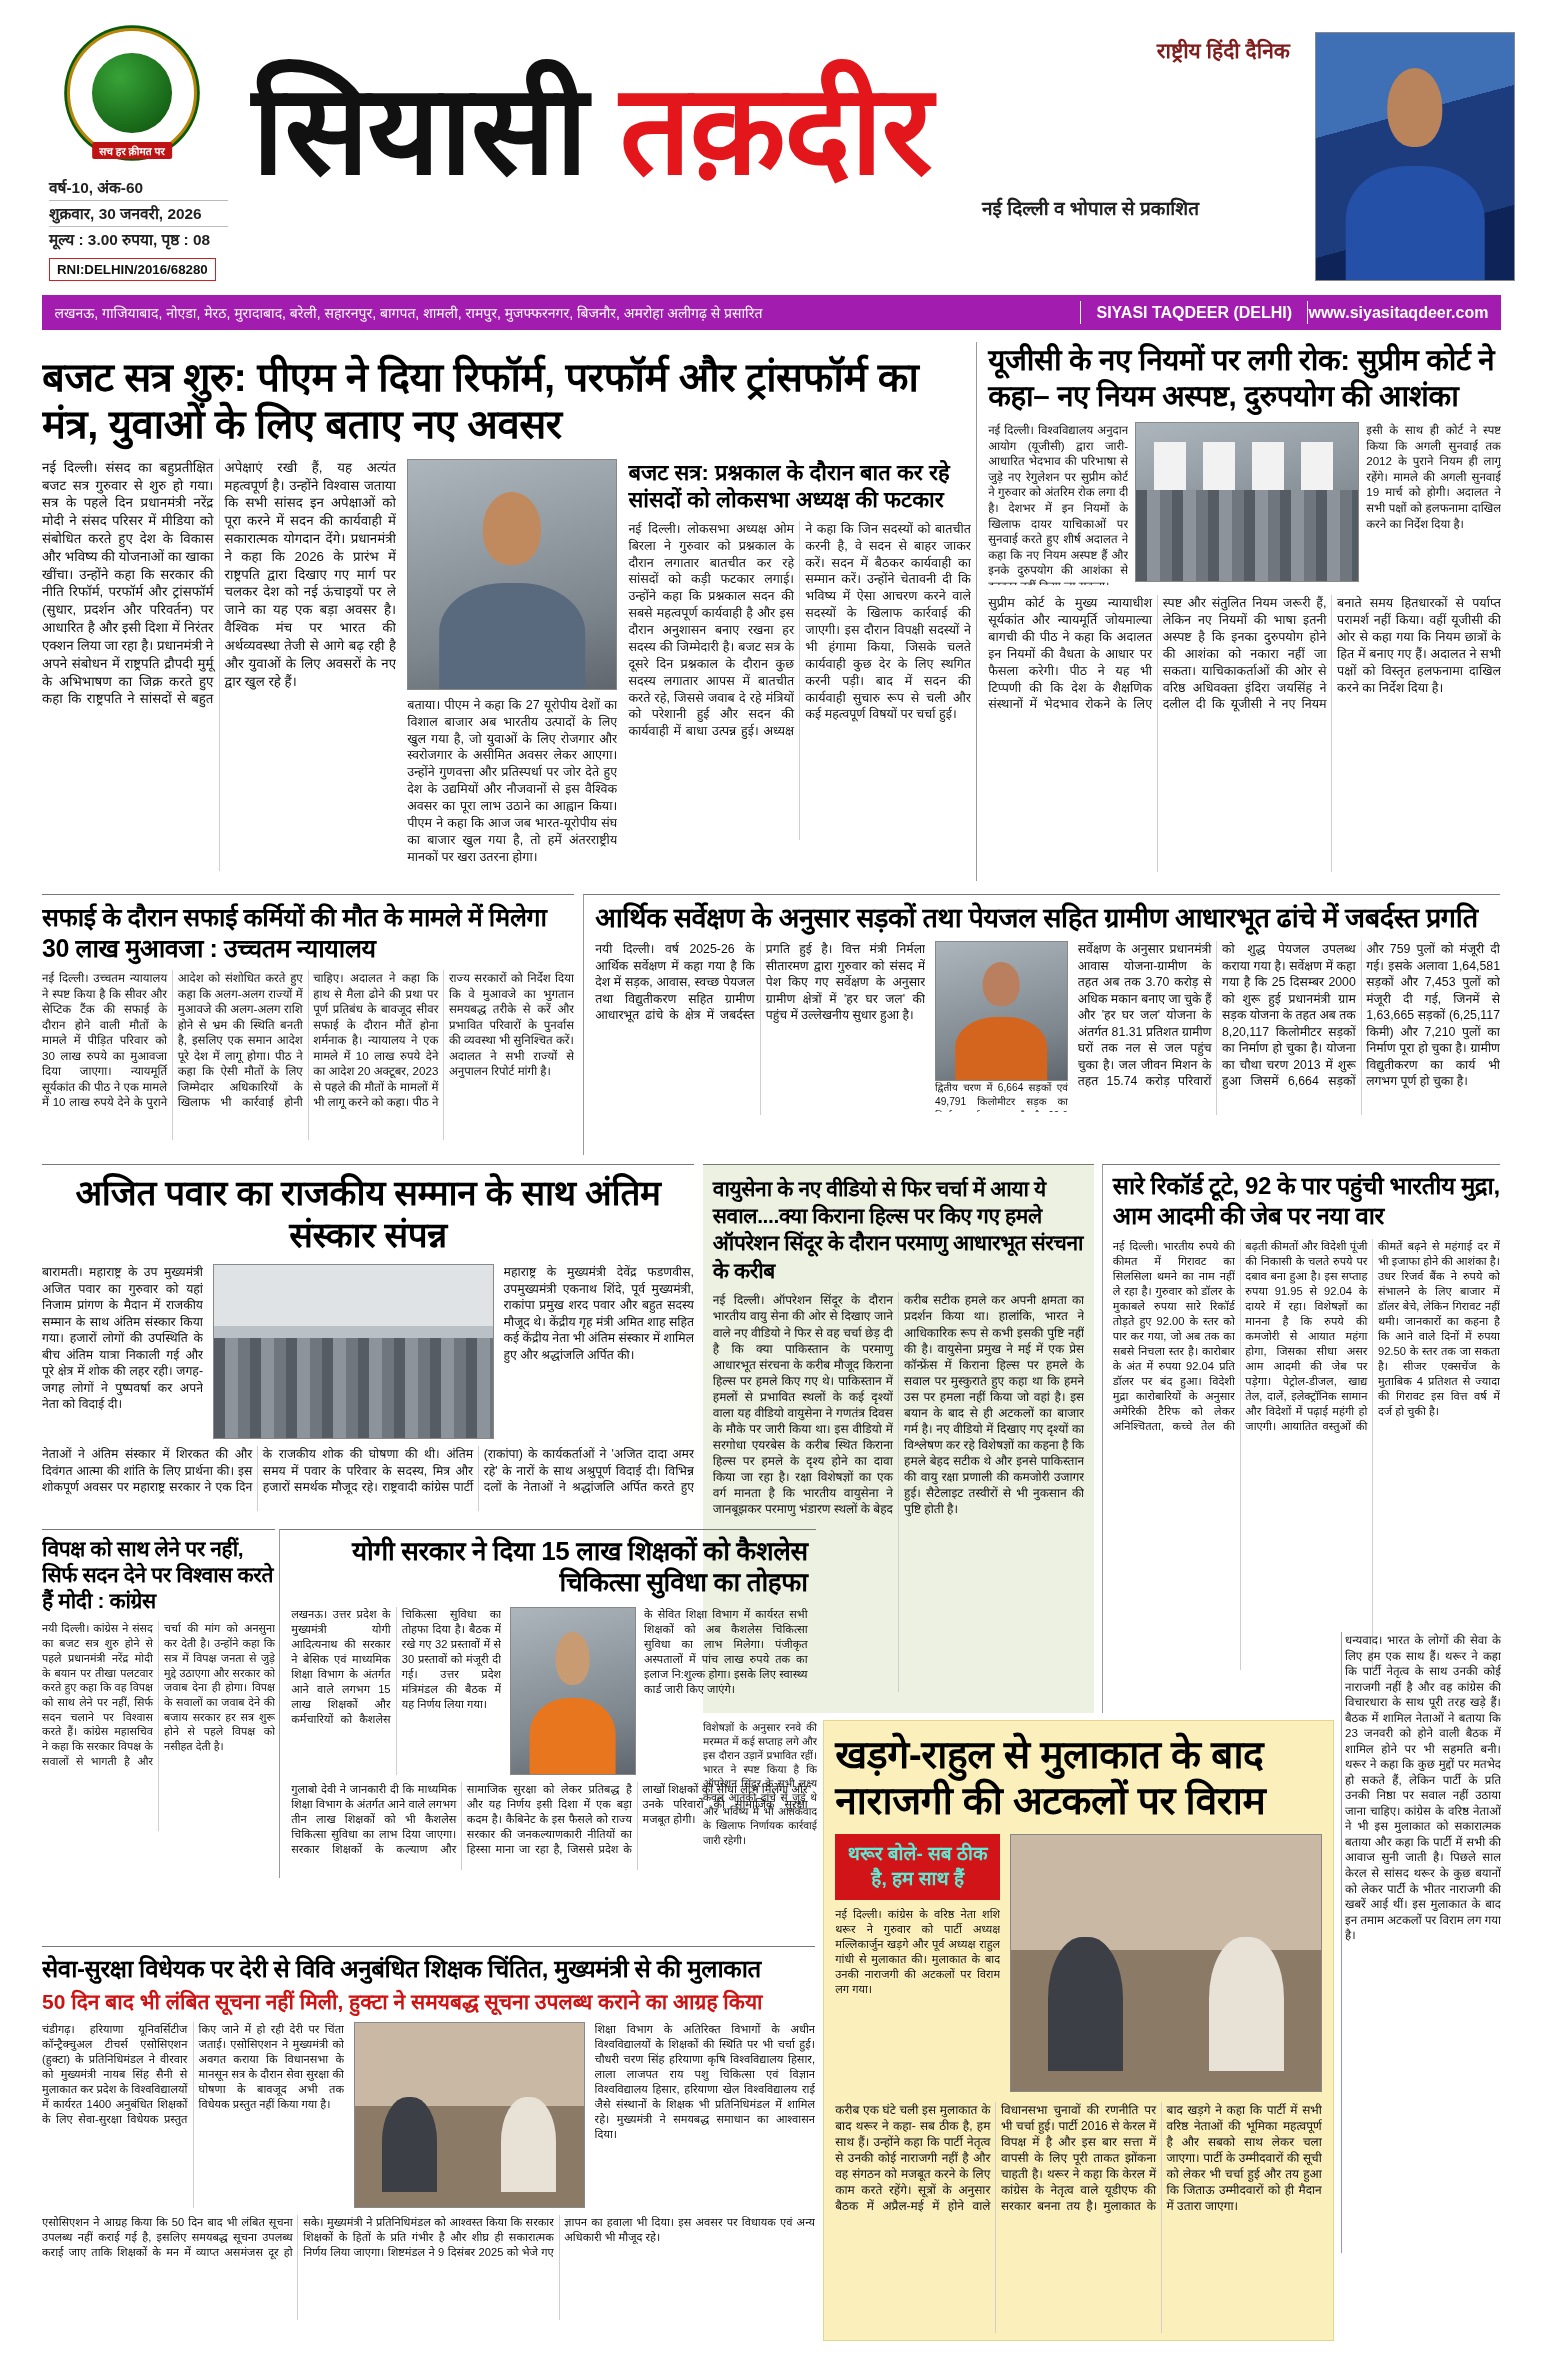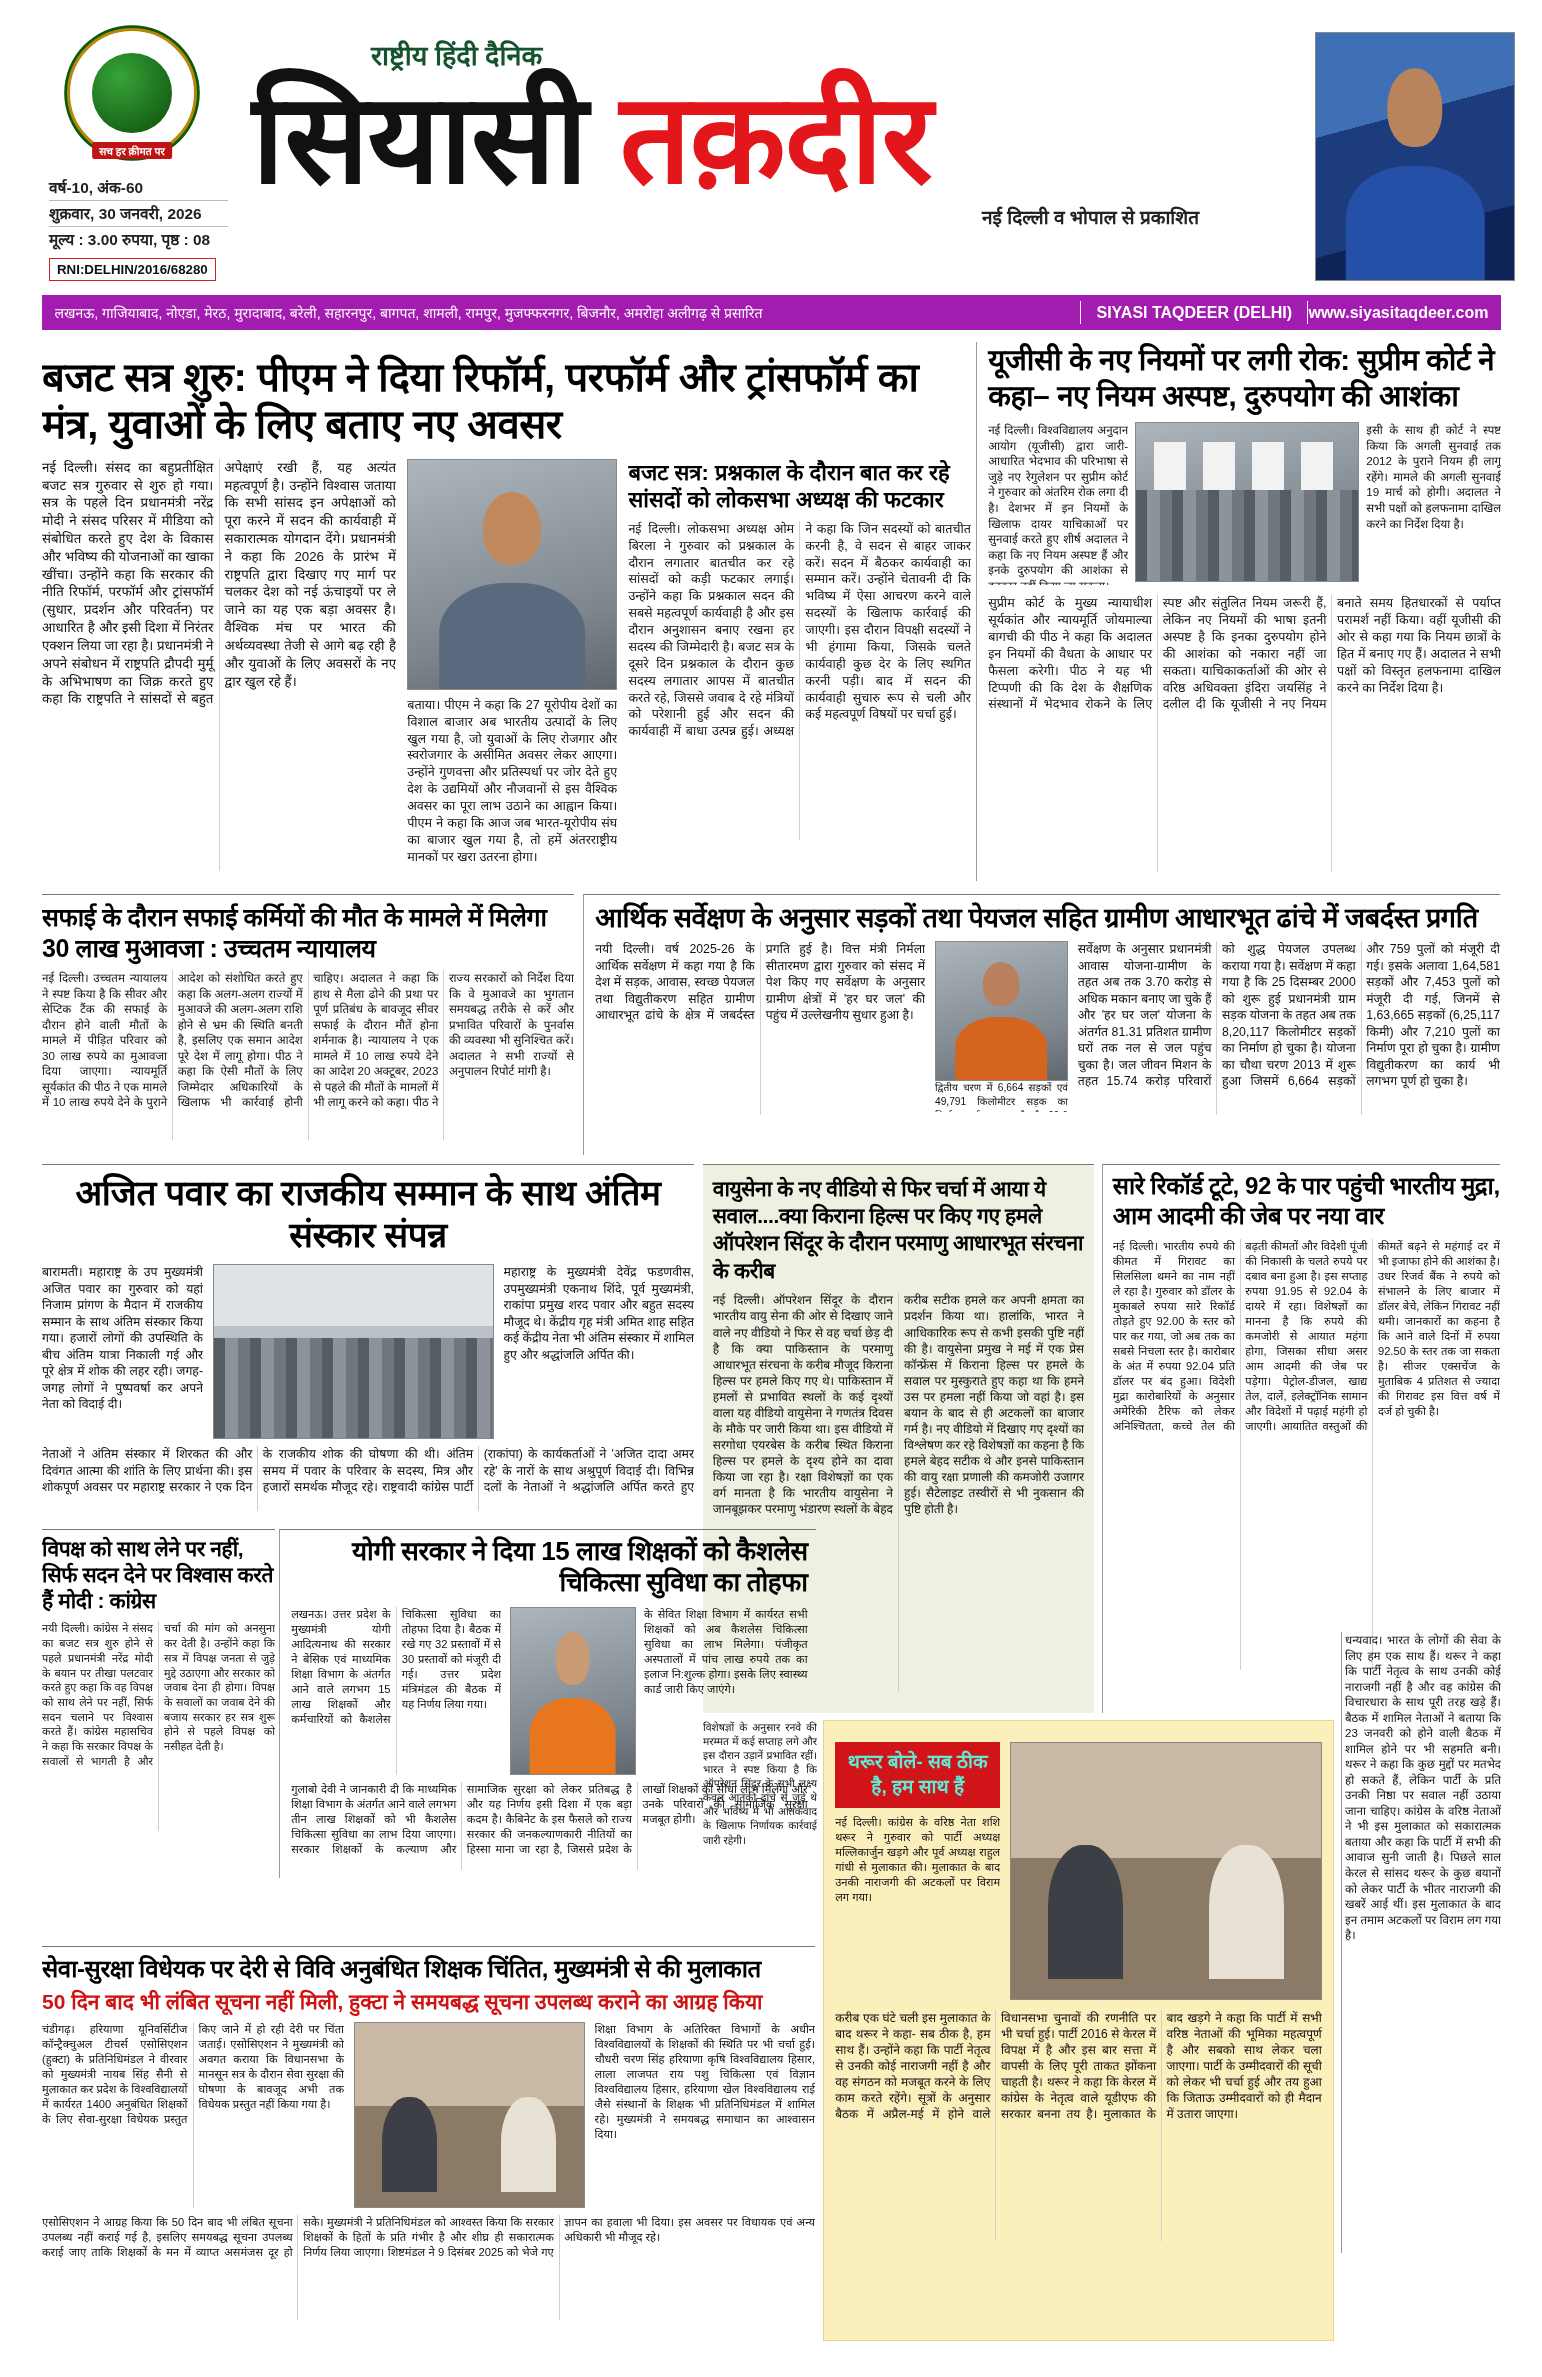--- a/index.html
+++ b/index.html
@@ -16,21 +16,21 @@
   
   .logo{width:130px;height:130px;border-radius:50%;border:3.5px solid #b8860b;box-shadow:0 0 0 2.8px #0a5a0a;
         background:#fff;display:flex;align-items:center;justify-content:center;position:relative;}
   .logo-inner{width:64%;height:64%;border-radius:50%;background:radial-gradient(circle at 35% 30%,#37a437,#0b4d0b);}
   .logo-ribbon{position:absolute;left:50%;bottom:-4.2px;transform:translateX(-50%);background:#c01414;color:#fff;
         font-size:10.5px;font-weight:700;padding:1.4px 7px;white-space:nowrap;border-radius:2.1px;}
   .issue-line{font-size:15.4px;font-weight:700;color:#222;padding:2.1px 0;border-bottom:0.7px solid #bbb;}
   .rni{display:inline-block;border:1.4px solid #d02020;color:#111;font-size:13.3px;font-weight:700;padding:2.8px 7px;margin-top:5.6px;}
   .mast-title{font-weight:900;font-size:125px;line-height:1.05;letter-spacing:-1.4px;white-space:nowrap;}
   .mast-title .red{color:#e3161c;}
-  .tagline{font-size:27px;font-weight:700;color:#14532d;}
+  .tagline{font-size:21px;font-weight:700;color:#7f1d1d;text-align:right;}
   .publine{font-size:19px;font-weight:700;color:#222;text-align:right;}
 
   .topbar{background:#a21caf;color:#fff;display:flex;align-items:center;padding:0 12.6px;height:35px;}
   .topbar .cities{flex:1;font-size:14px;white-space:nowrap;overflow:hidden;}
   .topbar .ed{font-size:16px;font-weight:800;border-left:1.4px solid #fff;border-right:1.4px solid #fff;padding:2.8px 15.4px;white-space:nowrap;}
   .topbar .web{font-size:16px;font-weight:800;white-space:nowrap;}
 
   
   .photo{position:relative;background:linear-gradient(165deg,#aeb6bd,#7d858d 70%,#5f666d);overflow:hidden;border:0.7px solid #888;}
   .ph-person::before{content:"";position:absolute;left:50%;top:14%;width:28%;height:32%;transform:translateX(-50%);
@@ -161,20 +161,21 @@
       <div class="bt" style="flex:1;font-size:11.2px;">के सेवित शिक्षा विभाग में कार्यरत सभी शिक्षकों को अब कैशलेस चिकित्सा सुविधा का लाभ मिलेगा। पंजीकृत अस्पतालों में पांच लाख रुपये तक का इलाज नि:शुल्क होगा। इसके लिए स्वास्थ्य कार्ड जारी किए जाएंगे।</div>
     </div>
     <div class="bt cols3" style="height:88px;margin-top:7px;font-size:11.2px;">गुलाबो देवी ने जानकारी दी कि माध्यमिक शिक्षा विभाग के अंतर्गत आने वाले लगभग तीन लाख शिक्षकों को भी कैशलेस चिकित्सा सुविधा का लाभ दिया जाएगा। सरकार शिक्षकों के कल्याण और सामाजिक सुरक्षा को लेकर प्रतिबद्ध है और यह निर्णय इसी दिशा में एक बड़ा कदम है। कैबिनेट के इस फैसले को राज्य सरकार की जनकल्याणकारी नीतियों का हिस्सा माना जा रहा है, जिससे प्रदेश के लाखों शिक्षकों को सीधा लाभ मिलेगा और उनके परिवारों की सामाजिक सुरक्षा मजबूत होगी।</div>
   </div>
 
   <div class="abs" style="left:703px;top:1720px;width:114px;height:219px;overflow:hidden;">
     <div class="bt" style="font-size:10.5px;">विशेषज्ञों के अनुसार रनवे की मरम्मत में कई सप्ताह लगे और इस दौरान उड़ानें प्रभावित रहीं। भारत ने स्पष्ट किया है कि ऑपरेशन सिंदूर के सभी लक्ष्य केवल आतंकी ढांचे से जुड़े थे और भविष्य में भी आतंकवाद के खिलाफ निर्णायक कार्रवाई जारी रहेगी।</div>
   </div>
 
   <div class="abs" style="left:823px;top:1720px;width:511px;height:621px;background:#fbf0bc;border:0.7px solid #e3d48e;padding:11.2px;overflow:hidden;">
+    <div class="hl" style="font-size:39px;line-height:1.18;">खड़गे-राहुल से मुलाकात के बाद नाराजगी की अटकलों पर विराम</div>
     <div style="display:flex;gap:9.8px;margin-top:9.8px;height:258px;">
       <div style="width:165px;">
         <div class="kicker">थरूर बोले- सब ठीक है, हम साथ हैं</div>
         <div class="bt" style="height:158px;margin-top:7px;font-size:11.2px;">नई दिल्ली। कांग्रेस के वरिष्ठ नेता शशि थरूर ने गुरुवार को पार्टी अध्यक्ष मल्लिकार्जुन खड़गे और पूर्व अध्यक्ष राहुल गांधी से मुलाकात की। मुलाकात के बाद उनकी नाराजगी की अटकलों पर विराम लग गया।</div>
       </div>
       <div class="photo ph-room" style="flex:1;height:258px;"></div>
     </div>
     <div class="bt cols3" style="height:231px;margin-top:9.8px;font-size:12px;">करीब एक घंटे चली इस मुलाकात के बाद थरूर ने कहा- सब ठीक है, हम साथ हैं। उन्होंने कहा कि पार्टी नेतृत्व से उनकी कोई नाराजगी नहीं है और वह संगठन को मजबूत करने के लिए काम करते रहेंगे। सूत्रों के अनुसार बैठक में अप्रैल-मई में होने वाले विधानसभा चुनावों की रणनीति पर भी चर्चा हुई। पार्टी 2016 से केरल में विपक्ष में है और इस बार सत्ता में वापसी के लिए पूरी ताकत झोंकना चाहती है। थरूर ने कहा कि केरल में कांग्रेस के नेतृत्व वाले यूडीएफ की सरकार बनना तय है। मुलाकात के बाद खड़गे ने कहा कि पार्टी में सभी वरिष्ठ नेताओं की भूमिका महत्वपूर्ण है और सबको साथ लेकर चला जाएगा। पार्टी के उम्मीदवारों की सूची को लेकर भी चर्चा हुई और तय हुआ कि जिताऊ उम्मीदवारों को ही मैदान में उतारा जाएगा।</div>
   </div>
 

